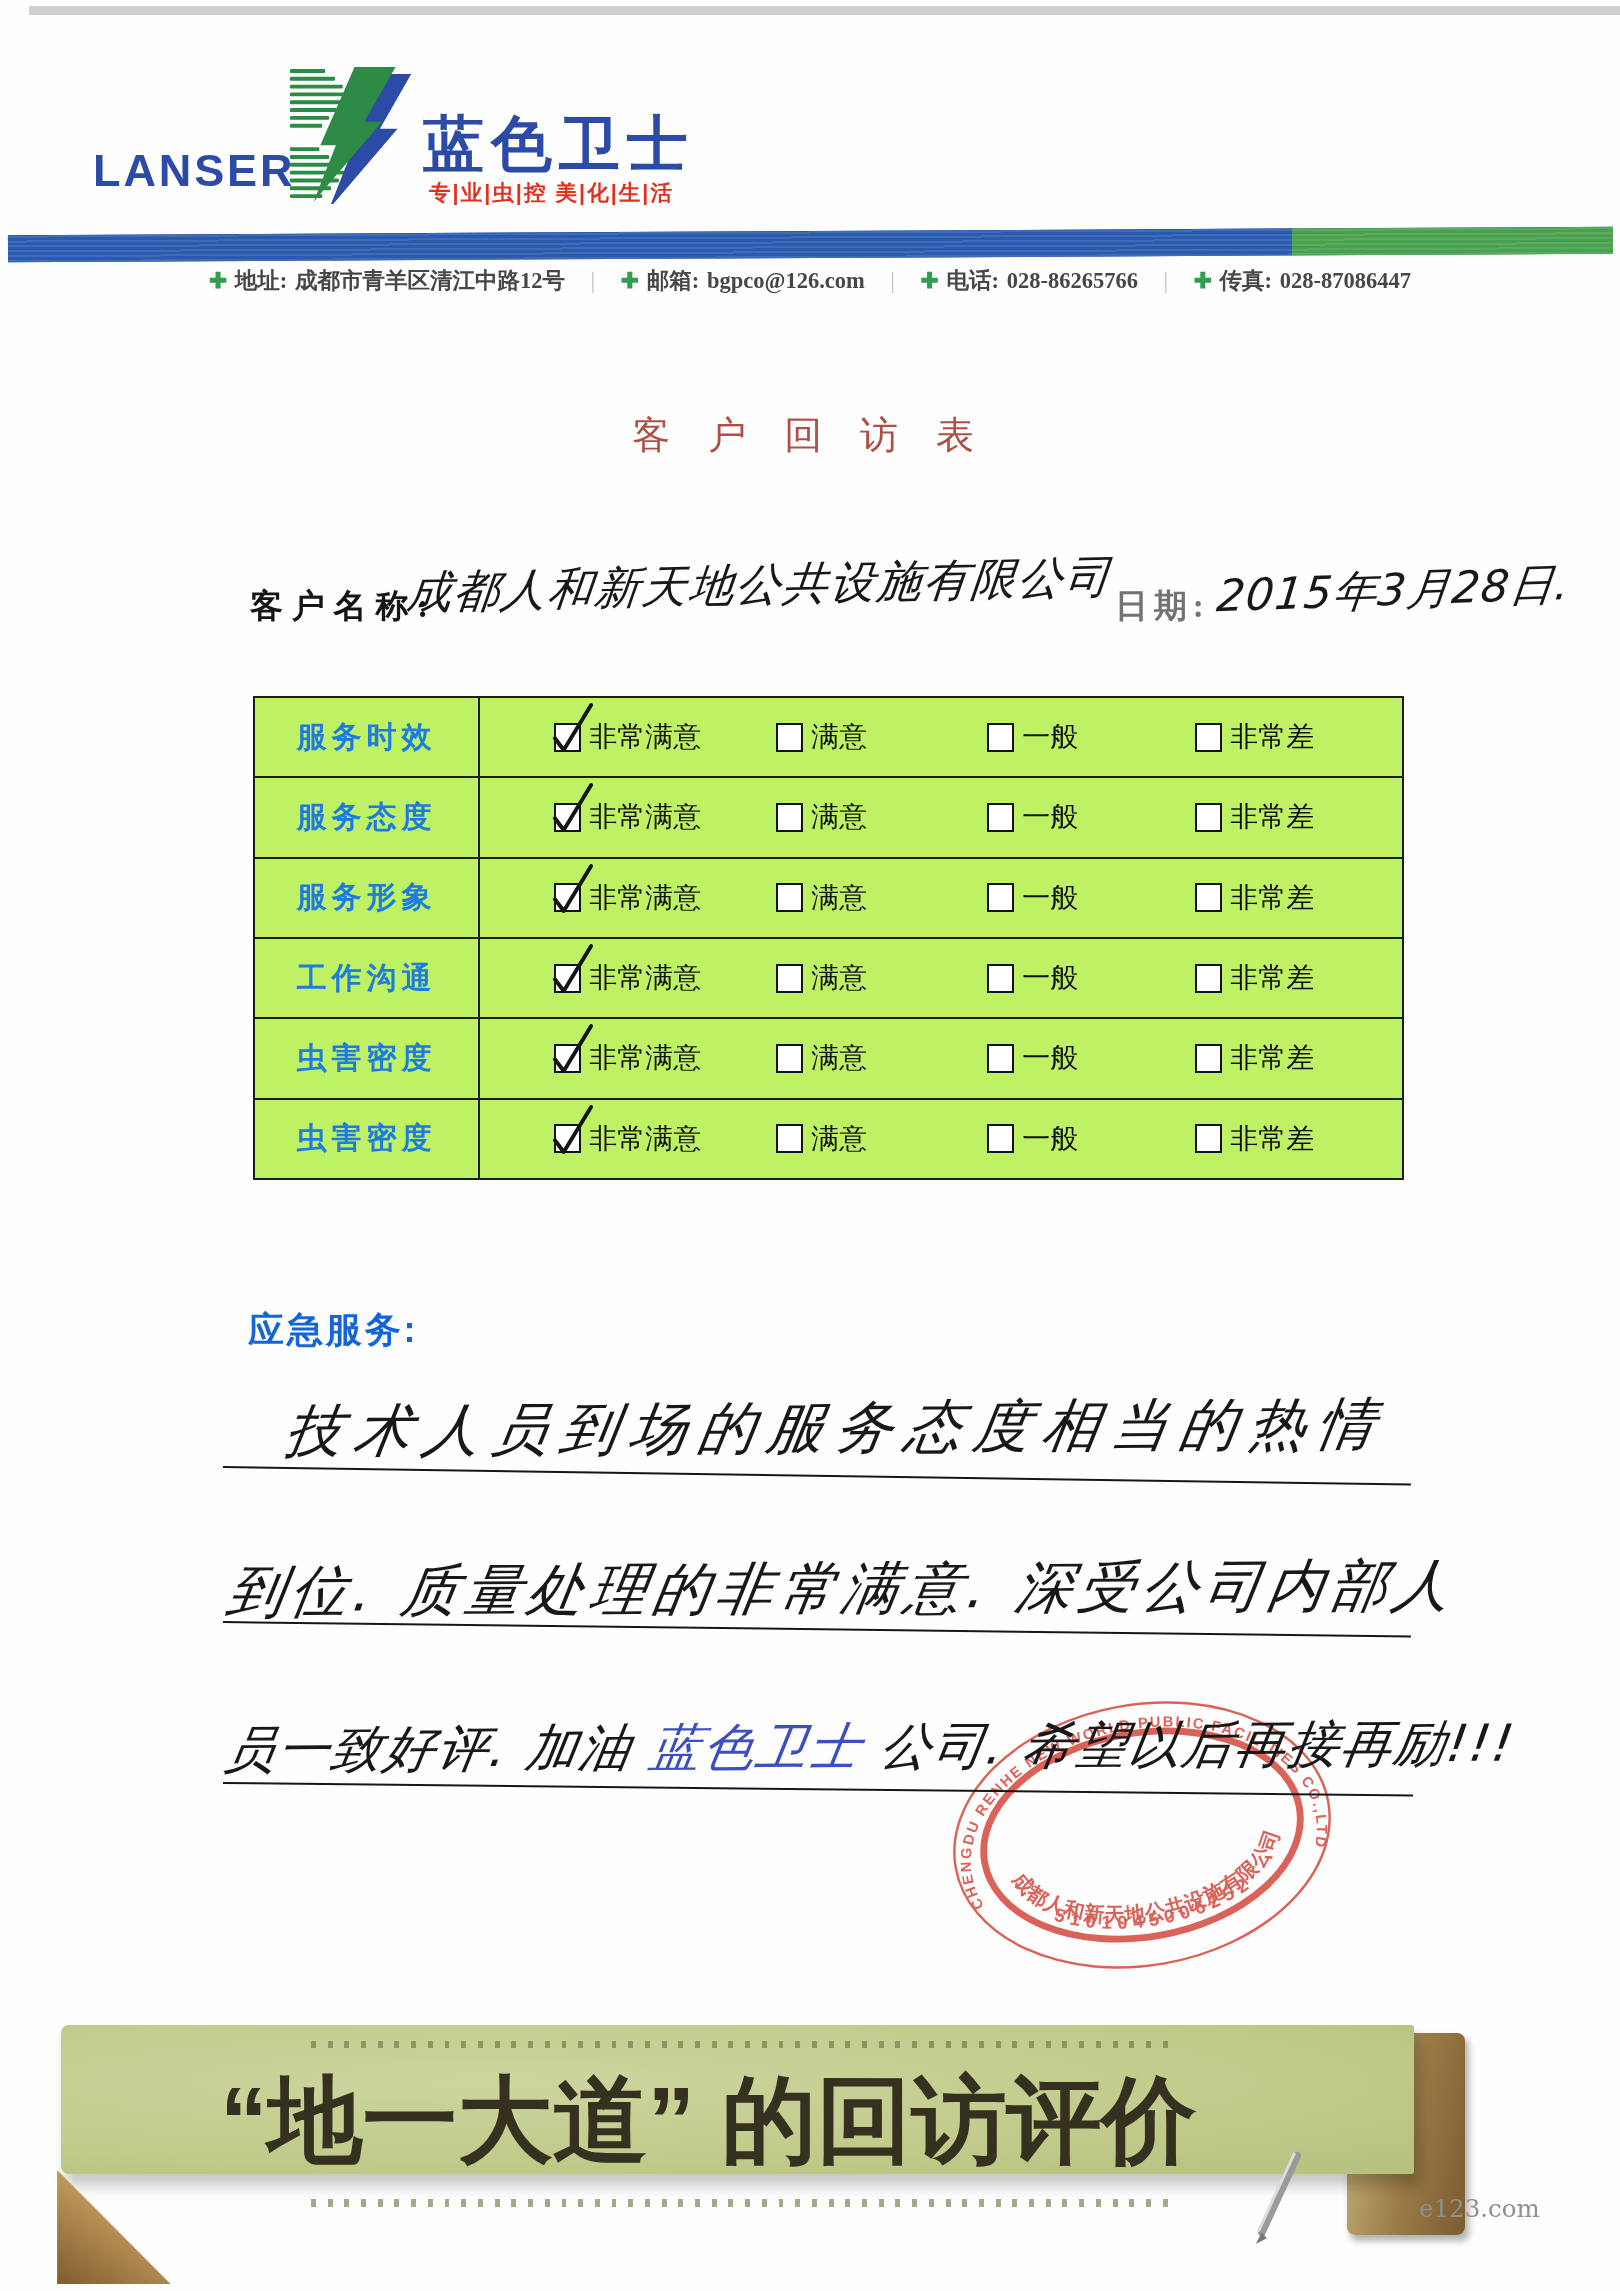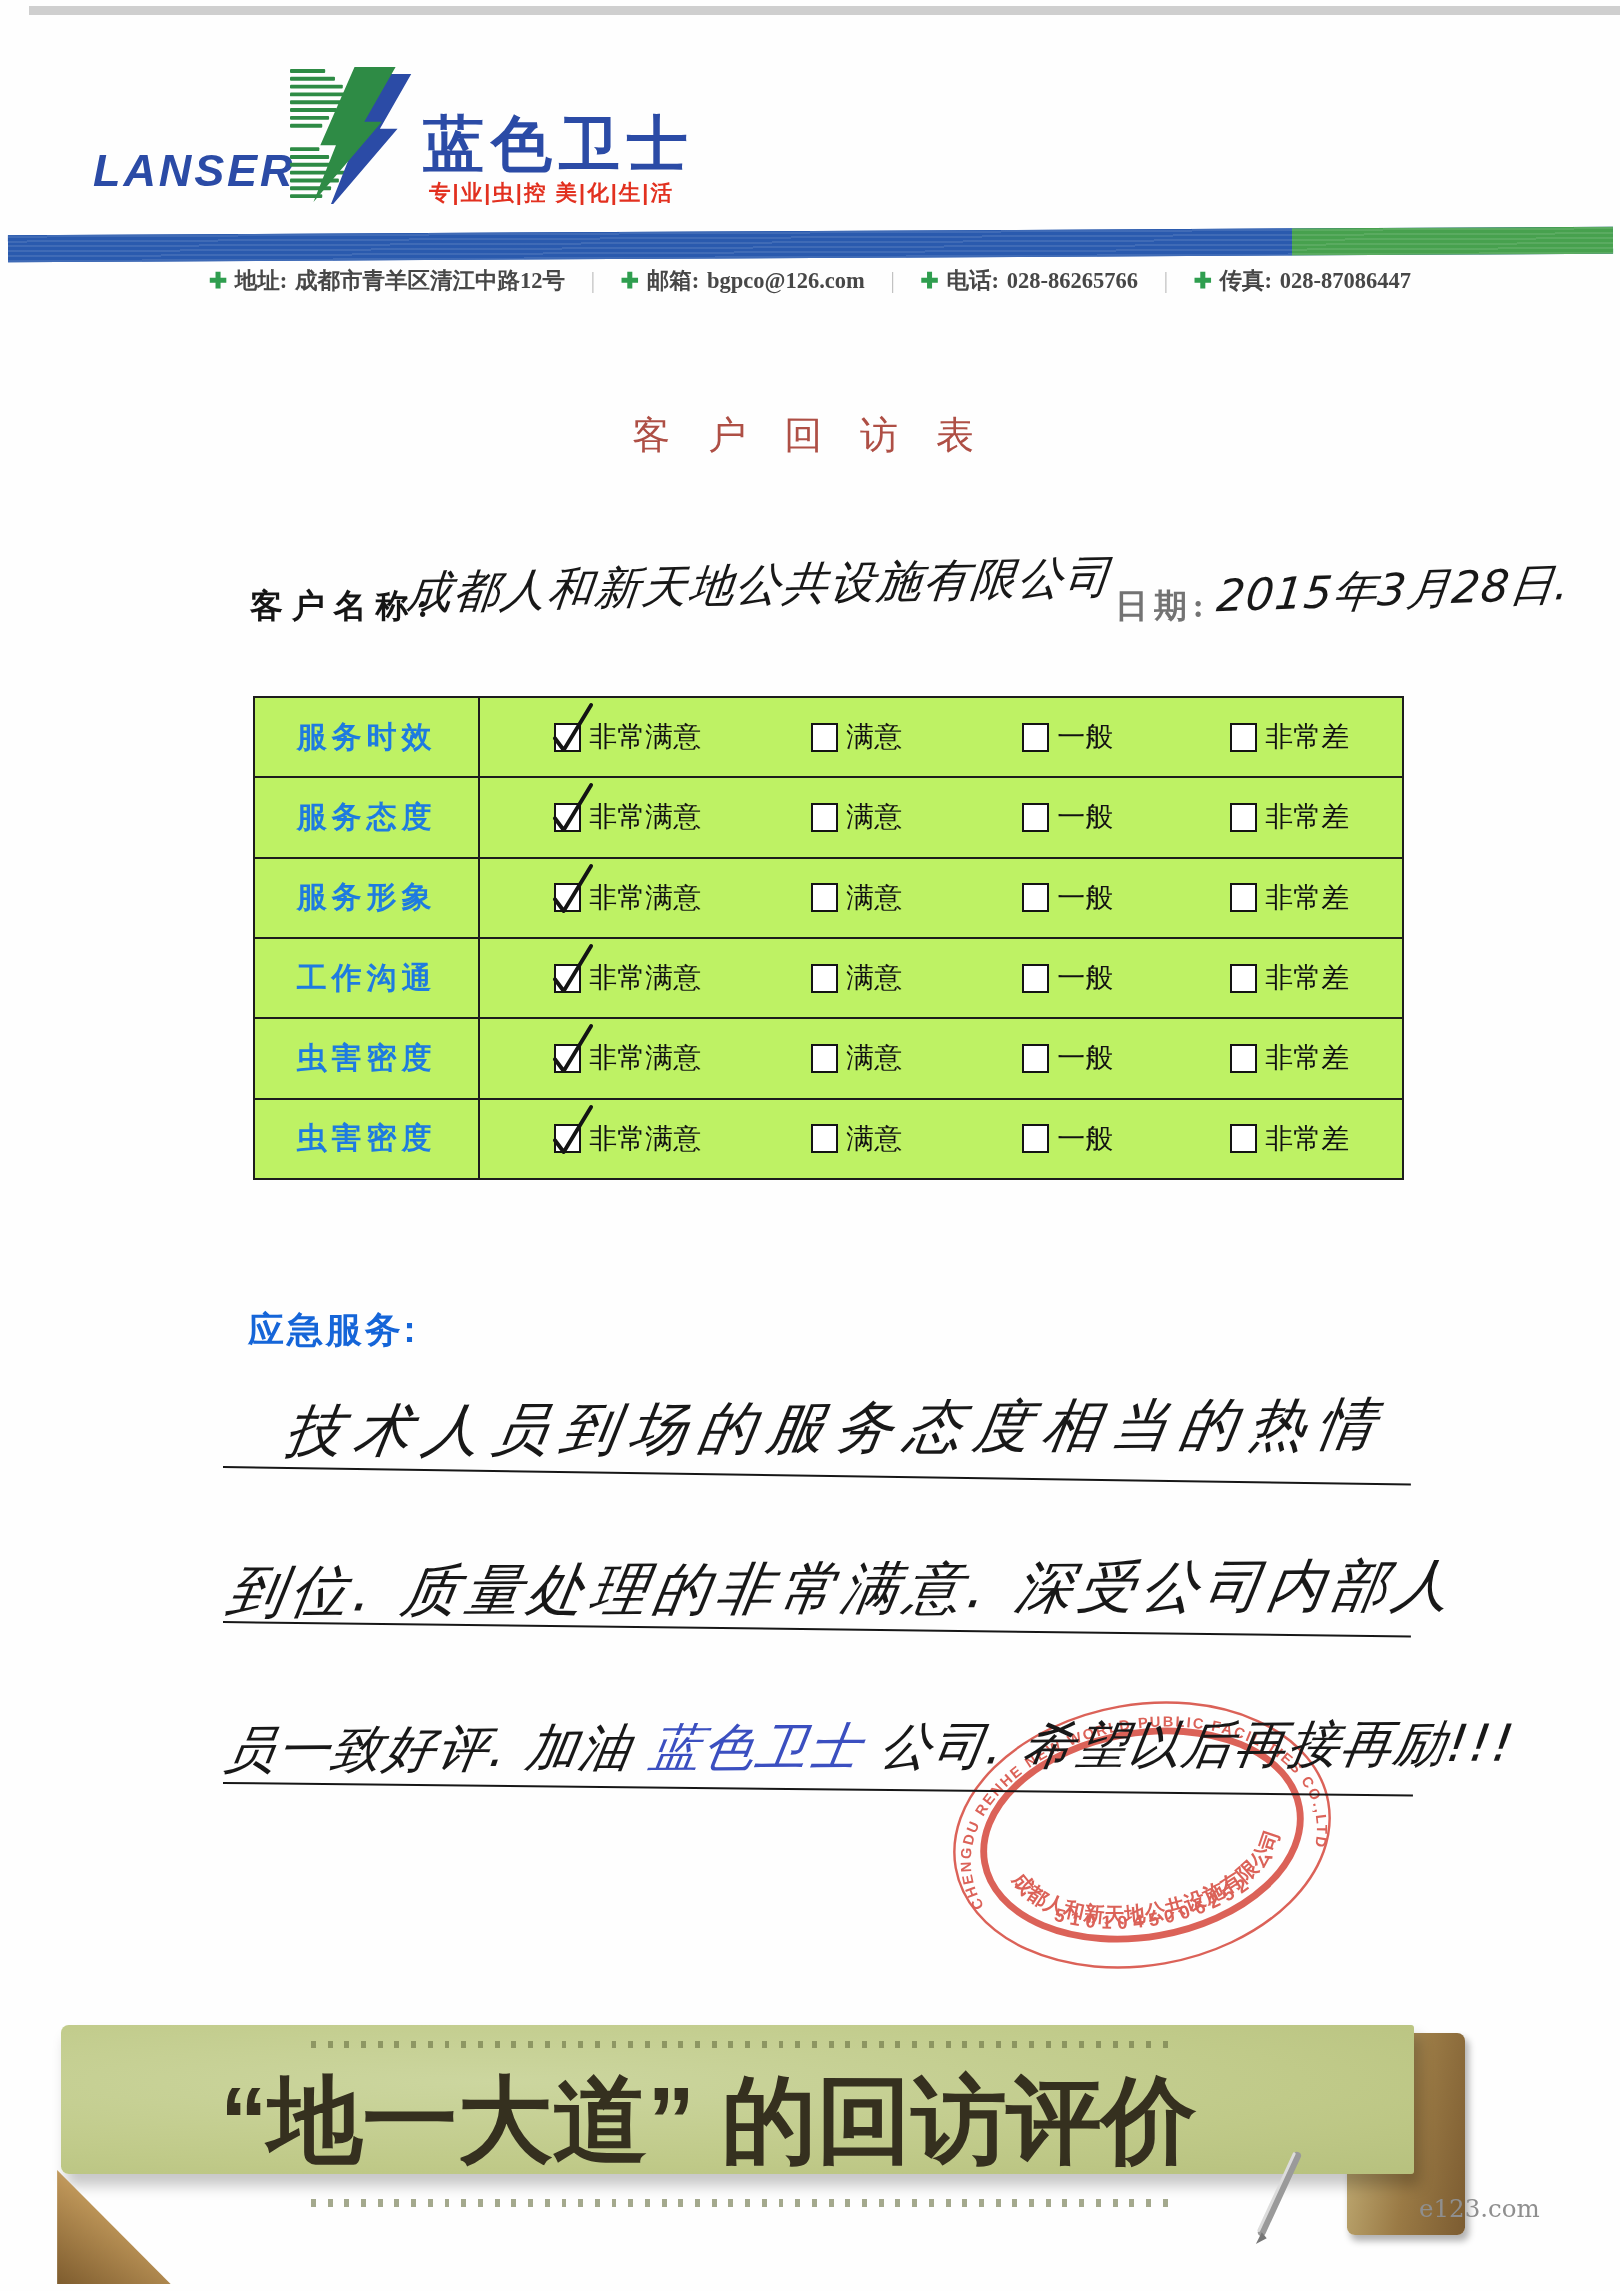--- a/index.html
+++ b/index.html
@@ -1,21 +1,21 @@
 <!DOCTYPE html>
 <html><head>
 <meta charset="utf-8">
 <style>
   html,body{margin:0;padding:0;background:#ffffff;}
   .page{position:relative;width:1620px;height:2292px;background:#fefefe;overflow:hidden;
         font-family:"Liberation Sans",sans-serif;color:#1a1a1a;}
   
   .scan-top{position:absolute;left:29px;top:5.9px;width:1591px;height:8.8px;background:#c3c3c3;opacity:.8;}
   
-  .lanser{position:absolute;left:93px;top:145px;font-size:45px;font-style:italic;font-weight:900;
+  .lanser{position:absolute;left:93px;top:145px;font-size:45px;font-weight:900;
           color:#2b4ba6;letter-spacing:2.9px;}
   .bolt{position:absolute;left:290px;top:65px;width:131px;height:139px;}
   .brand-cn{position:absolute;left:423px;top:104px;font-size:61px;font-weight:900;color:#2b4ba6;letter-spacing:6.9px;}
   .tagline{position:absolute;left:429px;top:178px;font-size:21.6px;font-weight:700;color:#e2301f;letter-spacing:2px;}
   .divider{position:absolute;left:7.8px;top:231px;width:1605px;height:26.5px;transform:rotate(-0.3deg);
            background:linear-gradient(90deg,#2a5aae 0,#2a5aae 80%,#47a14e 80%,#47a14e 100%);
            background-color:#2a5aae;}
   .divider:after{content:"";position:absolute;inset:0;
            background:repeating-linear-gradient(0deg,rgba(255,255,255,.10) 0 2px,transparent 2px 4.9px);}
   .contact-row{position:absolute;left:0;top:265px;width:100%;display:flex;justify-content:center;
@@ -37,21 +37,21 @@
   .hand-date{left:1217px;top:561px;font-size:44px;letter-spacing:1px;transform:rotate(-2deg) skewX(-8deg);}
   
   .table{position:absolute;left:253px;top:696px;width:1151px;height:484px;border:2.9px solid #1d1d1d;
          box-sizing:border-box;display:flex;flex-direction:column;background:#bef264;}
   .trow{flex:1;display:flex;border-bottom:2.5px solid #1d1d1d;}
   .trow:last-child{border-bottom:none;}
   .tlabel{width:223px;border-right:2.9px solid #1d1d1d;display:flex;align-items:center;justify-content:center;
           font-size:30px;font-weight:700;color:#1e7be0;letter-spacing:4.9px;}
   .topts{flex:1;display:flex;align-items:center;padding-left:74px;}
   .opt{display:flex;align-items:center;gap:7.8px;}
-  .opt-1{width:257px;} .opt-2{width:211px;} .opt-3{width:208px;}
+  .opt-1{width:222px;} .opt-2{width:211px;} .opt-3{width:208px;}
   .cb{position:relative;width:27.4px;height:29px;border:2.9px solid #141414;box-sizing:border-box;background:#fff;}
   .cb svg{position:absolute;left:-4.9px;top:-23.5px;width:45px;height:55px;overflow:visible;}
   .opt-text{font-size:28px;color:#121212;font-weight:500;}
   
   .comments-label{position:absolute;left:248px;top:1306px;font-size:36px;font-weight:700;color:#1565d8;
                   letter-spacing:2.9px;}
   .uline{position:absolute;height:0;border-top:2.9px solid #161616;transform-origin:left center;z-index:3;}
   .ul1{left:223px;top:1466px;width:1188px;transform:rotate(0.85deg);}
   .ul2{left:223px;top:1621px;width:1188px;transform:rotate(0.7deg);}
   .ul3{left:223px;top:1782px;width:1190px;transform:rotate(0.6deg);}

